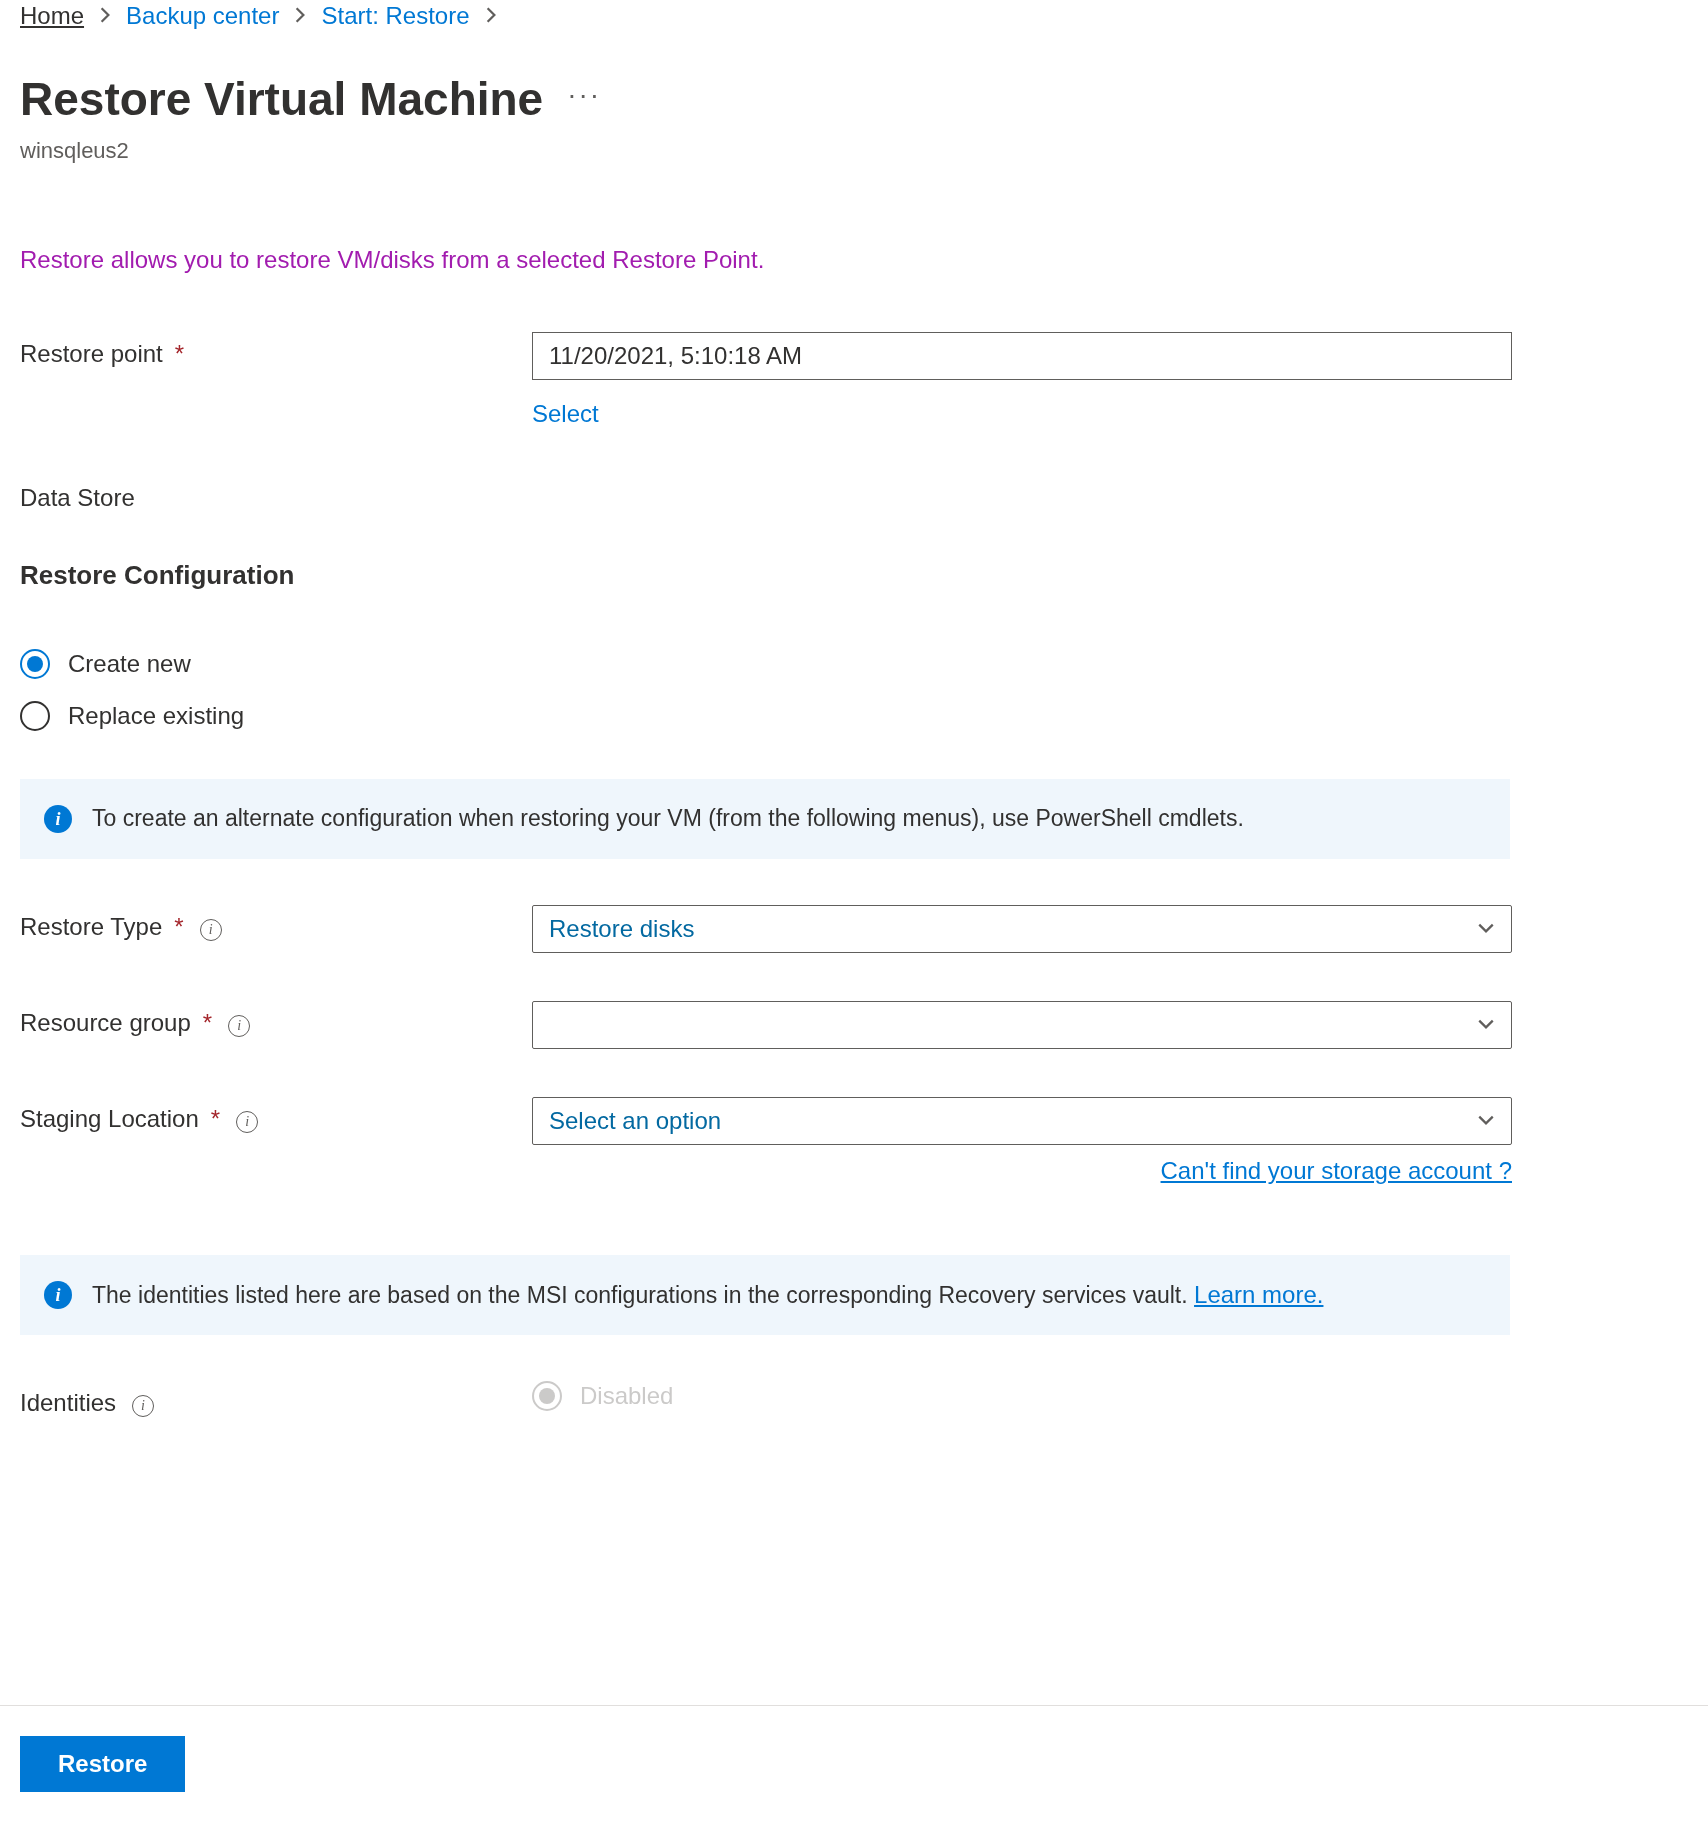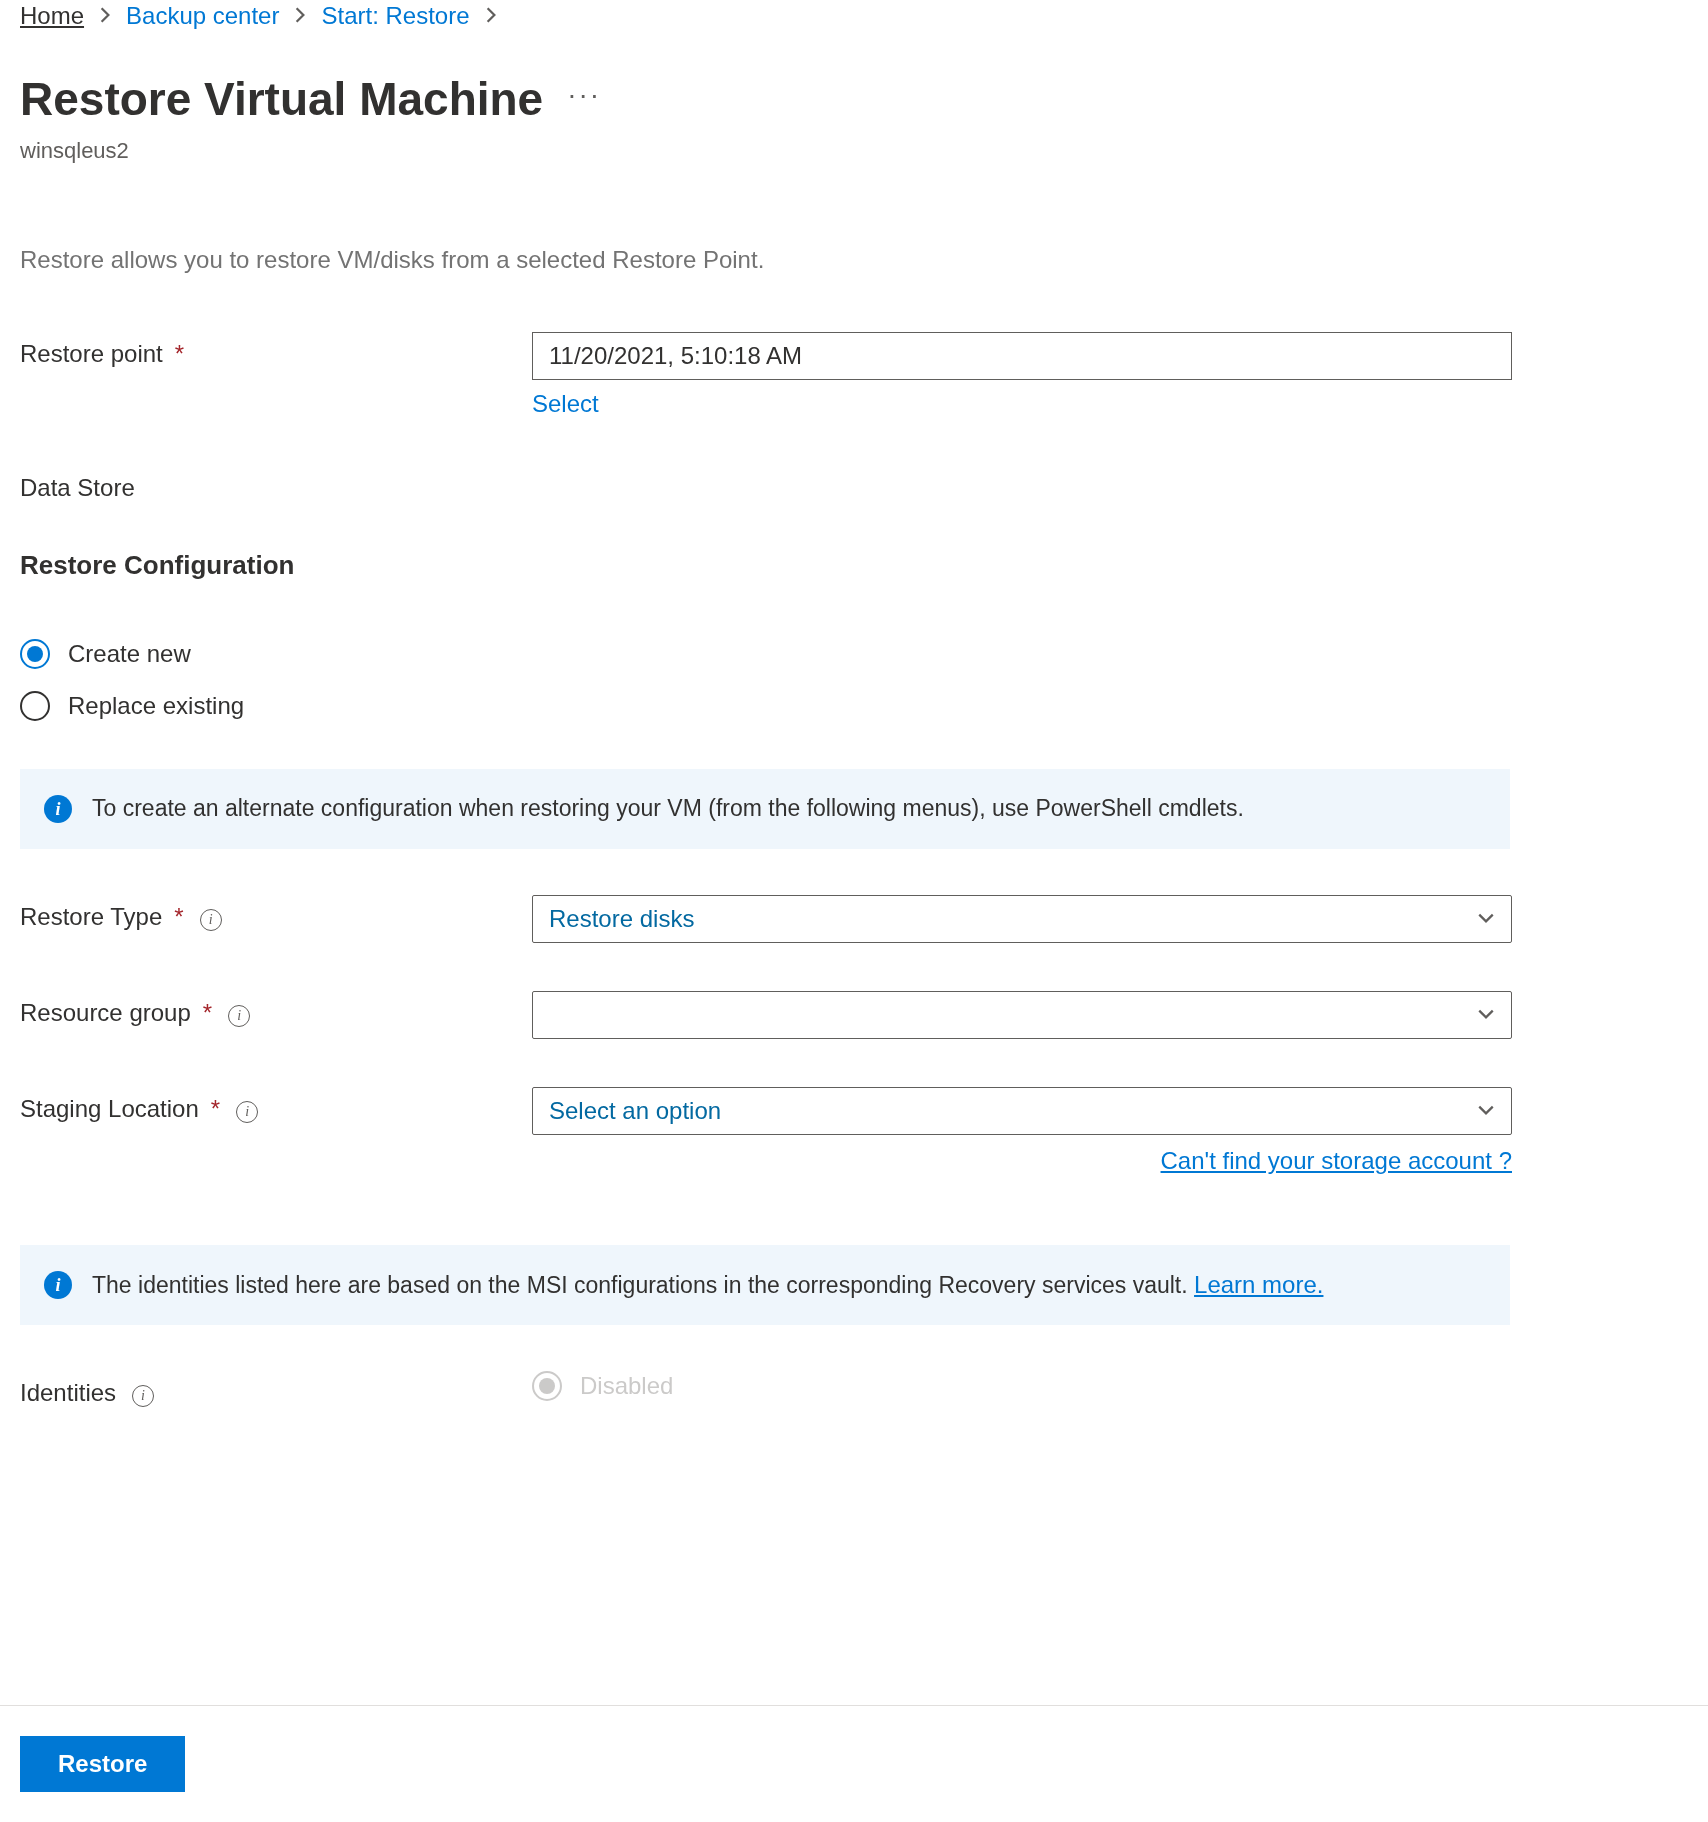--- a/index.html
+++ b/index.html
@@ -15,21 +15,21 @@
   
   .breadcrumb { display: flex; align-items: center; gap: 12px; font-size: 24px; color: #605e5c; }
   .breadcrumb a { color: #0078d4; text-decoration: none; }
   .breadcrumb a.home { color: #323130; text-decoration: underline; }
   .breadcrumb .chev { color: #605e5c; }
   
   .title-row { display:flex; align-items:center; gap:24px; margin-top: 42px; }
   .title { font-size: 46px; font-weight: 600; color: #323130; }
   .more { color:#605e5c; font-size:28px; padding-bottom:8px; letter-spacing: 2px; }
   .subtitle { font-size: 22px; color: #605e5c; margin-top: 12px; }
-  .intro { font-size: 24px; color:#737373; margin-top: 82px; }
+  .intro { font-size: 24px; color:#a21caf; margin-top: 82px; }
   
   .form { margin-top: 58px; width: 1500px; }
   .row { display:flex; align-items:flex-start; margin-bottom: 48px; }
   .row .label-col { width: 512px; display:flex; align-items:flex-end; gap:10px; font-size:24px; color:#323130; padding-top:8px; }
   .row .field-col { flex:0 0 980px; }
   .req { color:#a4262c; margin-left:2px; }
   .info-icon { width:22px; height:22px; border:1.5px solid #605e5c; border-radius:50%; display:inline-flex; align-items:center; justify-content:center; font-size:14px; color:#605e5c; margin-left:6px; font-style: italic; font-family: Georgia, serif; }
   
   .text-input {
     width: 980px; height:48px; border:1px solid #605e5c; border-radius:0;
@@ -40,21 +40,21 @@
     background:#fff; padding:0 44px 0 16px; font-size:24px; color:#323130; outline:none;
     display:flex; align-items:center; position:relative; cursor:pointer;
   }
   .select .chevdown {
     position:absolute; right:16px; top:50%; transform:translateY(-50%);
     display:inline-block;
   }
   .select .placeholder { color:#0369a1; }
   .link { color:#0078d4; font-size:24px; text-decoration:none; cursor:pointer; }
   .link.ul { text-decoration: underline; }
-  .select-link-below { display:block; margin-top:10px; }
+  .select-link-below { display:block; margin-top:20px; }
   
   .section-h { font-size:26px; font-weight:600; margin-top:28px; margin-bottom: 58px; }
   
   .radio-group { margin-bottom: 48px; }
   .radio-item { display:flex; align-items:center; gap:18px; font-size:24px; margin-bottom:22px; cursor:pointer; }
   .radio-circle {
     width:30px; height:30px; border:2px solid #323130; border-radius:50%;
     display:flex; align-items:center; justify-content:center; background:#fff;
   }
   .radio-item.selected .radio-circle { border-color:#0078d4; }

